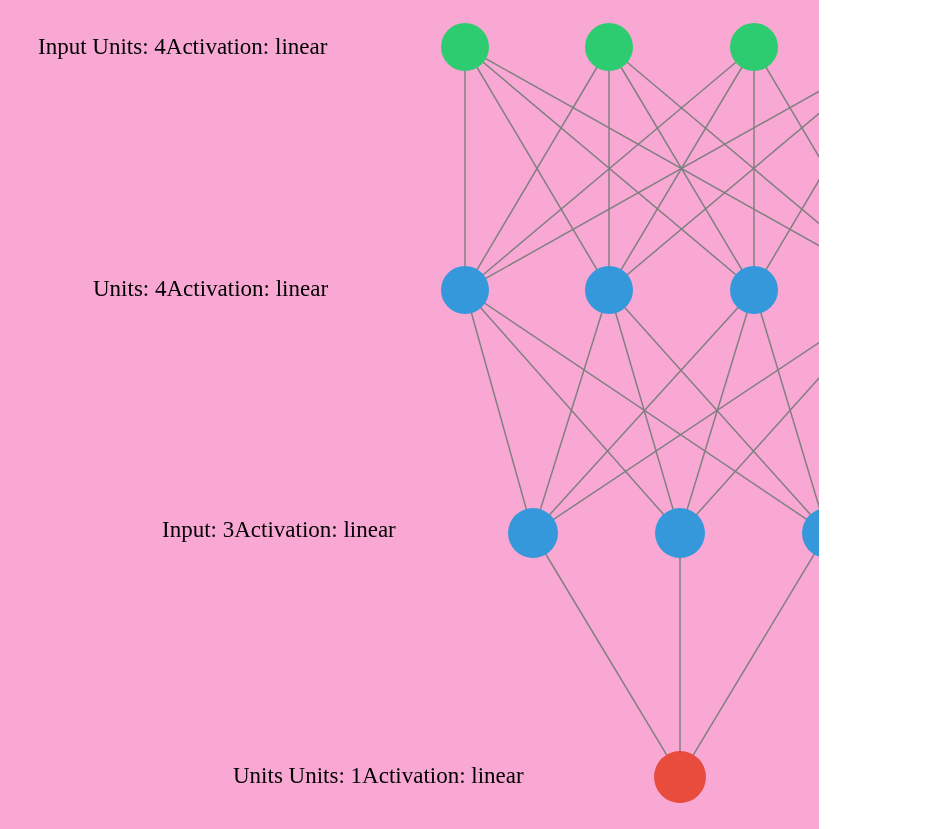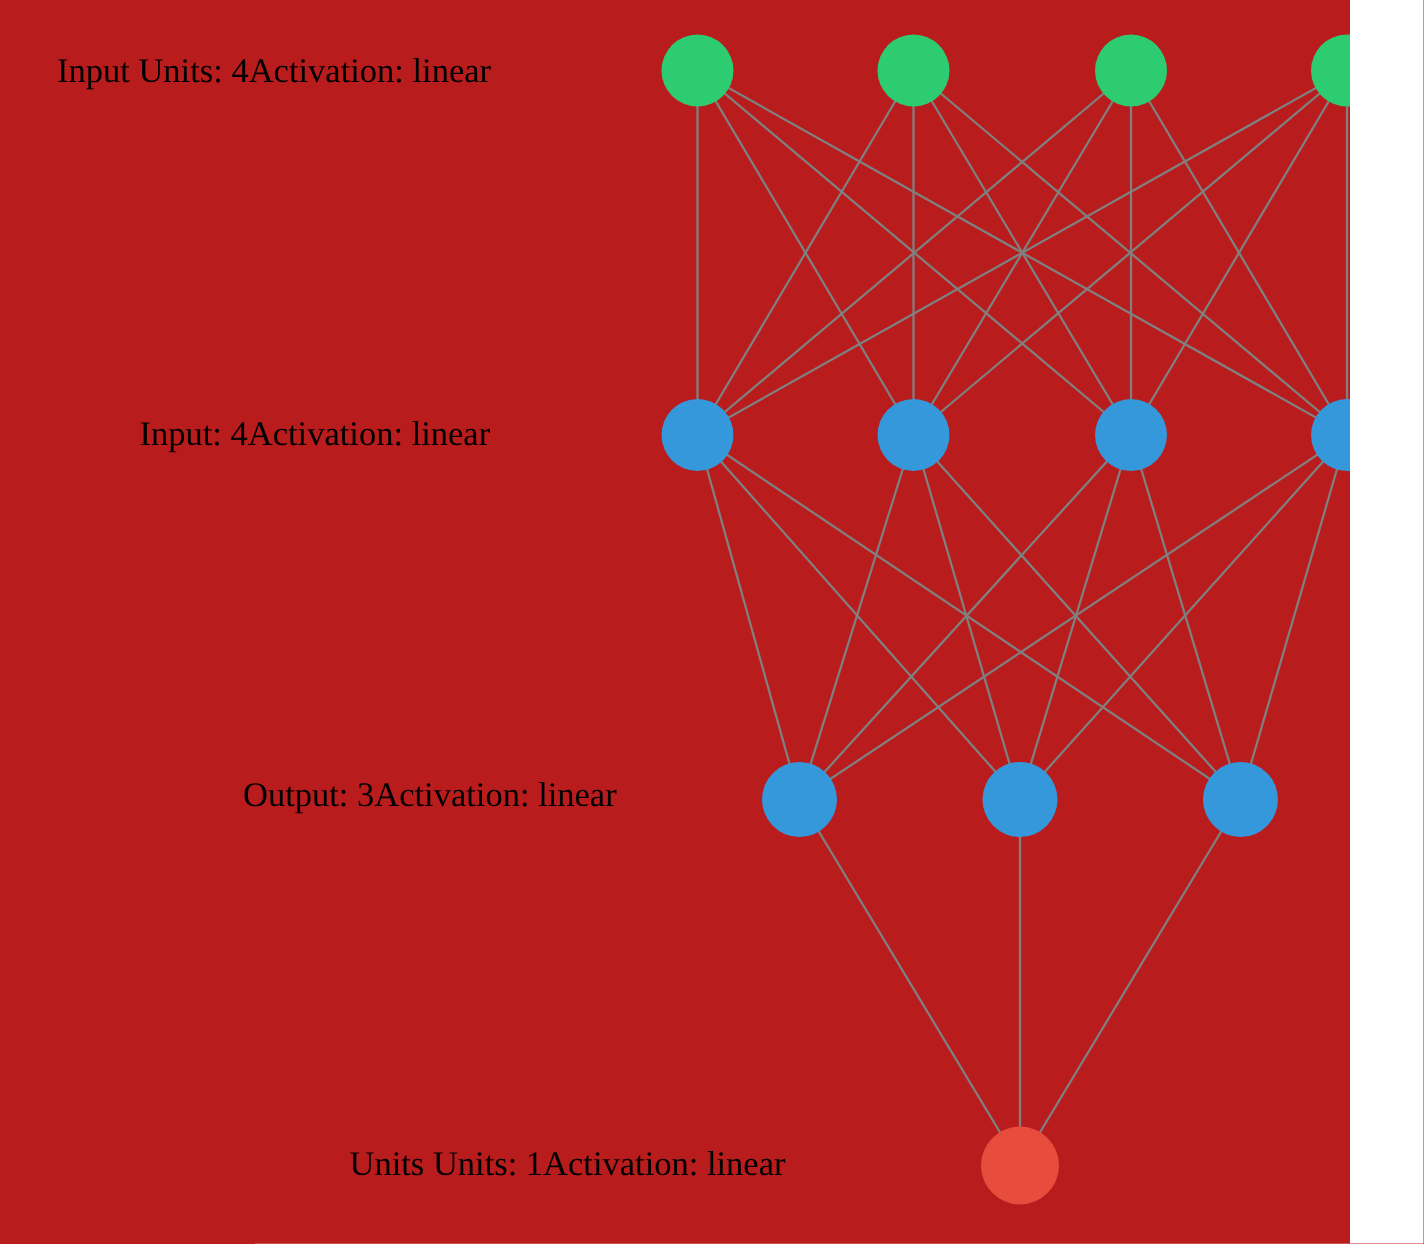--- a/index.html
+++ b/index.html
@@ -1,23 +1,23 @@
 <!DOCTYPE html>
 <html><head>
 <meta charset="utf-8">
 <style>
   html, body {
     margin: 0;
     padding: 0;
   }
   .canvas {
     position: relative;
-    width: 900px;
+    width: 819px;
     height: 829px;
-    background: #b91c1c;
+    background: #f9a8d4;
     overflow: hidden;
     font-family: "Liberation Serif", "DejaVu Serif", serif;
   }
   .net-svg {
     position: absolute;
     left: 0;
     top: 0;
     width: 949px;
     height: 829px;
   }
@@ -79,18 +79,18 @@
       <circle cx="754" cy="290" r="24" fill="#3498db"></circle>
       <circle cx="898" cy="290" r="24" fill="#3498db"></circle>
       <circle cx="533" cy="533" r="25" fill="#3498db"></circle>
       <circle cx="680" cy="533" r="25" fill="#3498db"></circle>
       <circle cx="827" cy="533" r="25" fill="#3498db"></circle>
       <circle cx="680" cy="777" r="26" fill="#e74c3c"></circle>
     </svg>
 
   <div class="layer-label label-input">Input Units: 4Activation: linear</div>
 
-  <div class="layer-label label-hidden1">Input: 4Activation: linear</div>
+  <div class="layer-label label-hidden1">Units: 4Activation: linear</div>
 
-  <div class="layer-label label-hidden2">Output: 3Activation: linear</div>
+  <div class="layer-label label-hidden2">Input: 3Activation: linear</div>
 
   <div class="layer-label label-output">Units Units: 1Activation: linear</div>
 </div>
 
 </body></html>

